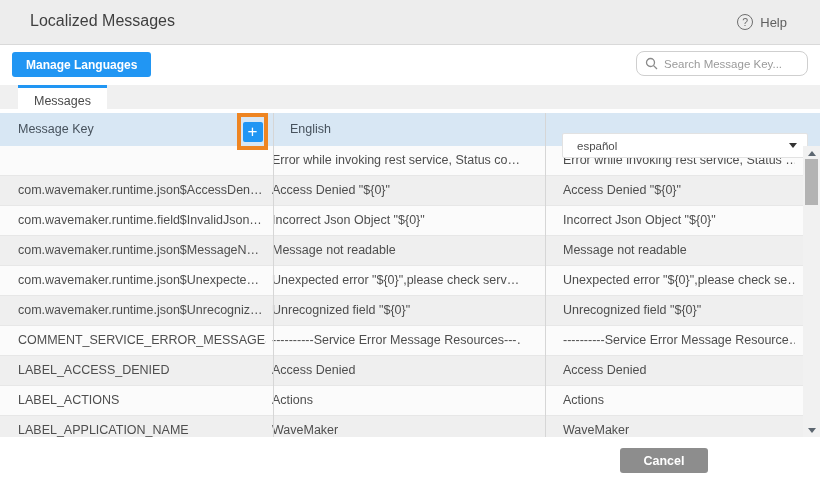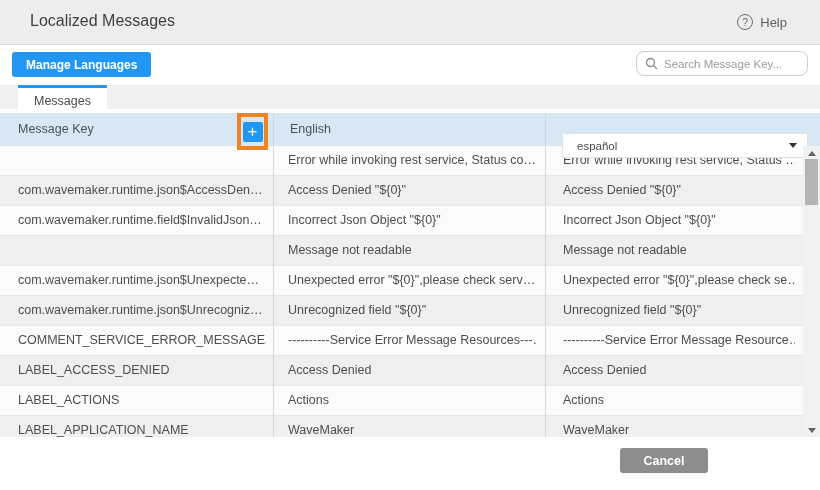--- a/index.html
+++ b/index.html
@@ -54,21 +54,21 @@
   .caret-down { width:0; height:0; border-left:4px solid transparent;
     border-right:4px solid transparent; border-top:5px solid #333; }
   
   .tbody { position:absolute; top:146px; left:0; right:17px; height:291px; overflow:hidden; }
   .row { height:30px; border-bottom:1px solid #e7e7e7; position:relative; font-size:12.5px; }
   .row:nth-child(odd) { background:#fbfbfb; }
   .row:nth-child(even){ background:#efefef; }
   .cell { position:absolute; top:0; height:29px; line-height:29px;
     white-space:nowrap; overflow:hidden; color:#4e4e4e; }
   .cell-key { left:18px;  width:248px; }
-  .cell-en  { left:288px; width:248px; }
+  .cell-en  { left:272px; width:248px; }
   .cell-es  { left:563px; width:232px; }
   .col-divider { position:absolute; top:113px; height:324px; width:1px;
     background:#d6d6d6; z-index:4; }
   .divider-1 { left:273px; } .divider-2 { left:545px; }
   
   .scrollbar { position:absolute; right:0; top:146px; width:17px; height:291px;
     background:#f1f1f1; z-index:5; }
   .sb-arrow { position:absolute; left:0; width:17px; height:12px;
     display:flex; align-items:center; justify-content:center; cursor:pointer; }
   .sb-up { top:1px; } .sb-down { bottom:1px; }
@@ -136,20 +136,21 @@
     <div class="cell cell-key">com.wavemaker.runtime.json$AccessDen…</div>
     <div class="cell cell-en">Access Denied "${0}"</div>
     <div class="cell cell-es">Access Denied "${0}"</div>
   </div>
     <div class="row">
     <div class="cell cell-key">com.wavemaker.runtime.field$InvalidJson…</div>
     <div class="cell cell-en">Incorrect Json Object "${0}"</div>
     <div class="cell cell-es">Incorrect Json Object "${0}"</div>
   </div>
     <div class="row">
+    <div class="cell cell-key">com.wavemaker.runtime.json$MessageN…</div>
     <div class="cell cell-en">Message not readable</div>
     <div class="cell cell-es">Message not readable</div>
   </div>
     <div class="row">
     <div class="cell cell-key">com.wavemaker.runtime.json$Unexpecte…</div>
     <div class="cell cell-en">Unexpected error "${0}",please check serv…</div>
     <div class="cell cell-es">Unexpected error "${0}",please check se…</div>
   </div>
     <div class="row">
     <div class="cell cell-key">com.wavemaker.runtime.json$Unrecogniz…</div>

